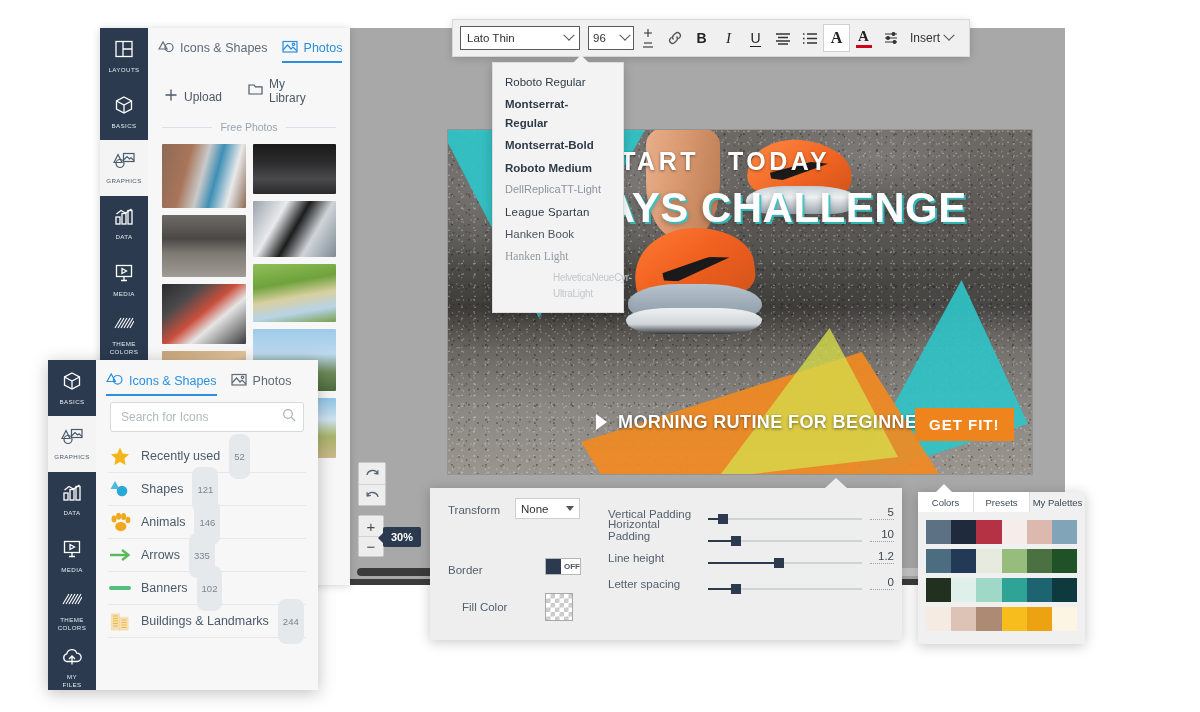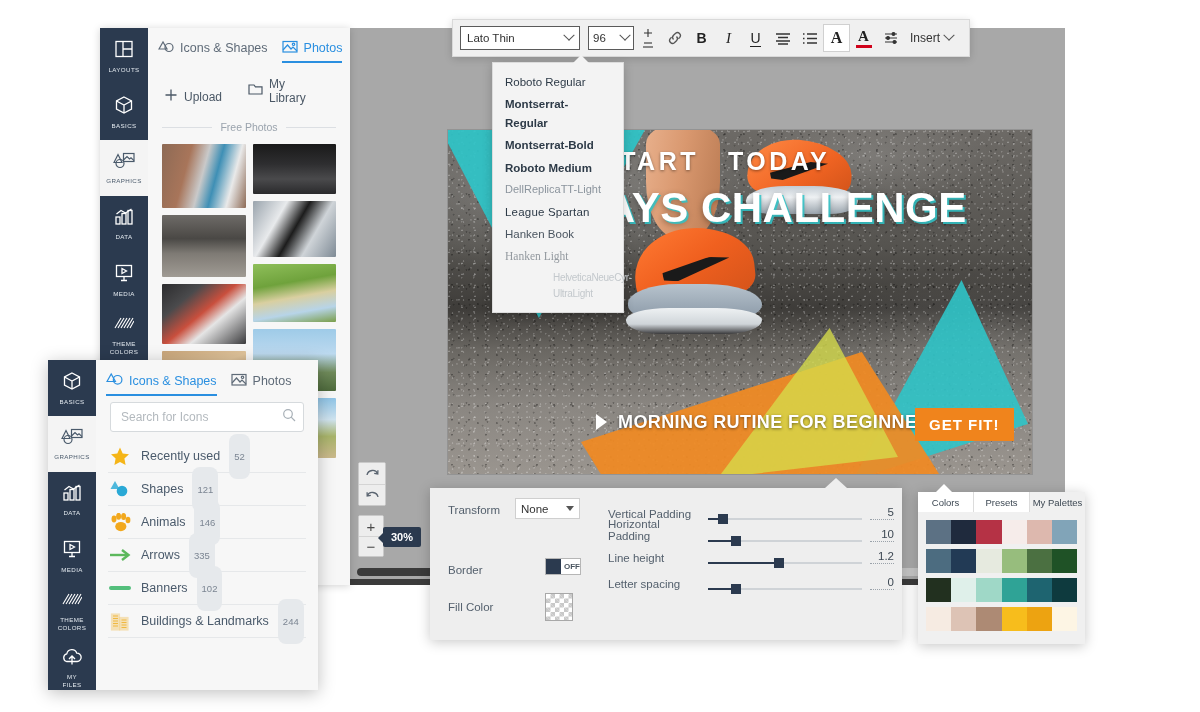--- a/index.html
+++ b/index.html
@@ -398,21 +398,21 @@
     box-shadow: 0 2px 12px rgba(0,0,0,.22);
   }
   #transform-panel::before {
     content: ""; position: absolute; left: 395px; top: -10px;
     border-bottom: 10px solid #eeeeee;
     border-left: 11px solid transparent; border-right: 11px solid transparent;
   }
   .tp-label { position: absolute; font-size: 11.5px; color: #54606d; }
   #tp-transform-label { left: 18px; top: 16px; }
   #tp-border-label { left: 18px; top: 76px; }
-  #tp-fill-label { left: 18px; top: 113px; }
+  #tp-fill-label { left: 32px; top: 113px; }
   #tp-transform-select {
     position: absolute; left: 85px; top: 10px;
     width: 65px; height: 21px; background: #fff; border: 1px solid #cfcfcf;
     display: flex; align-items: center; justify-content: space-between;
     padding: 0 5px; font-size: 11.5px; color: #333;
   }
   #tp-border-toggle {
     position: absolute; left: 115px; top: 70px;
     width: 36px; height: 17px; border: 1px solid #b6b6b6; background: #fff;
     display: flex; align-items: center;

